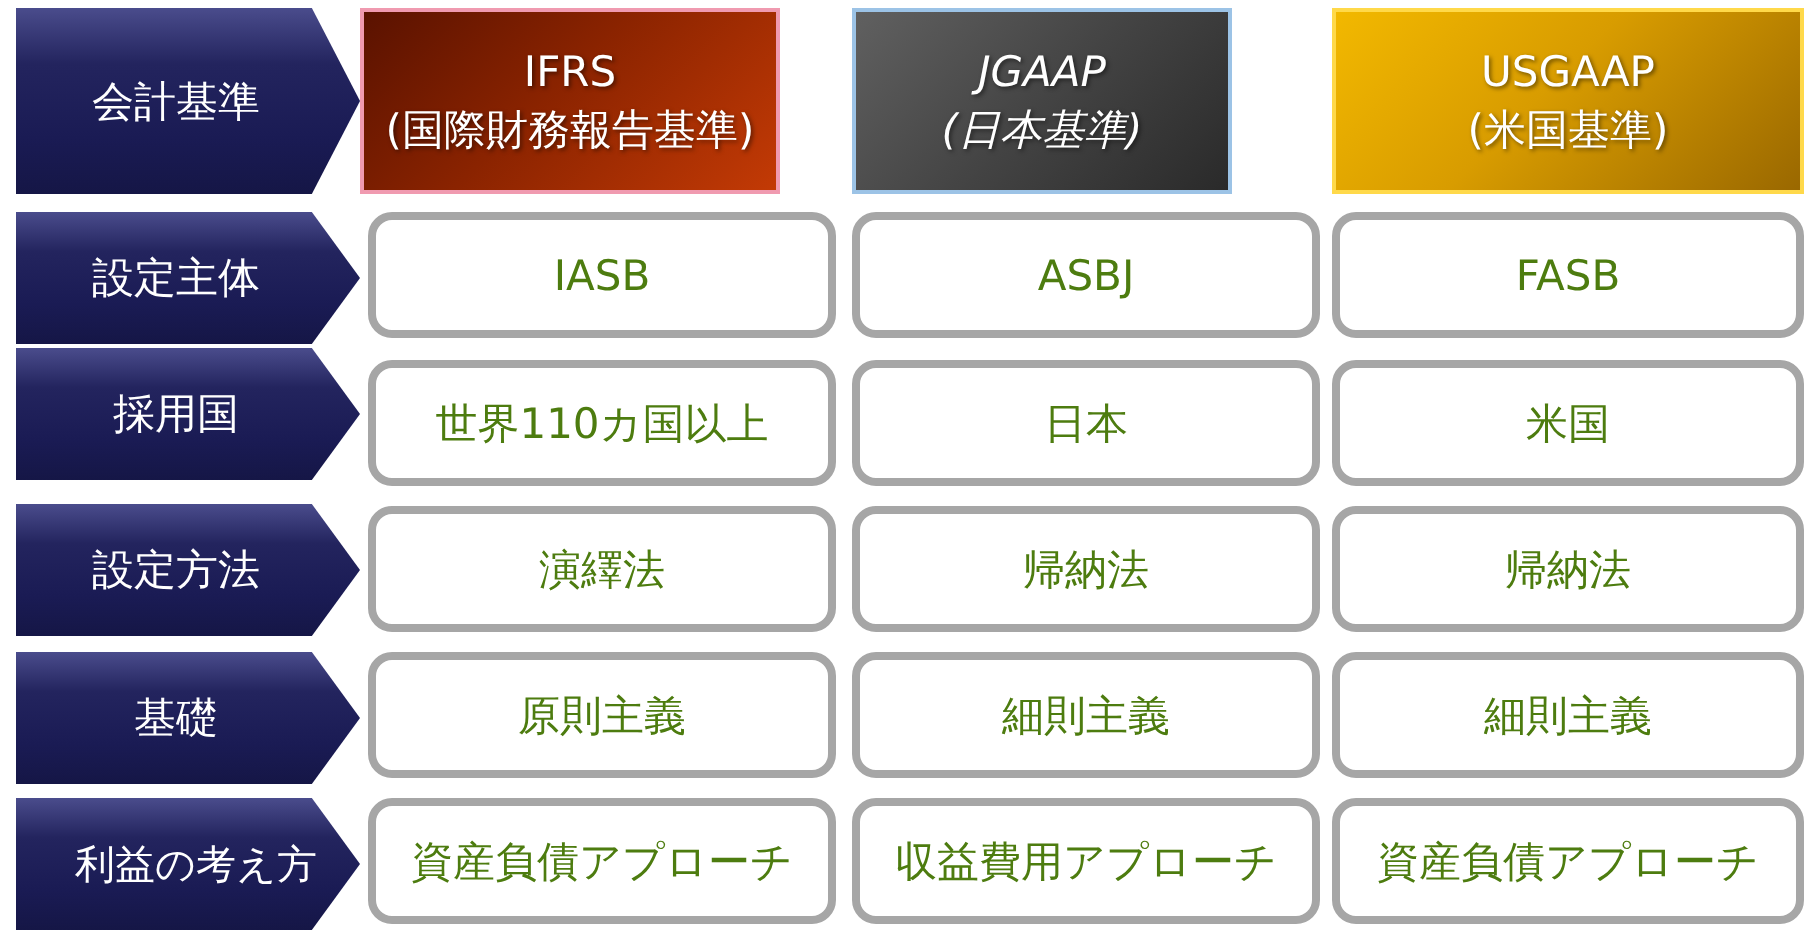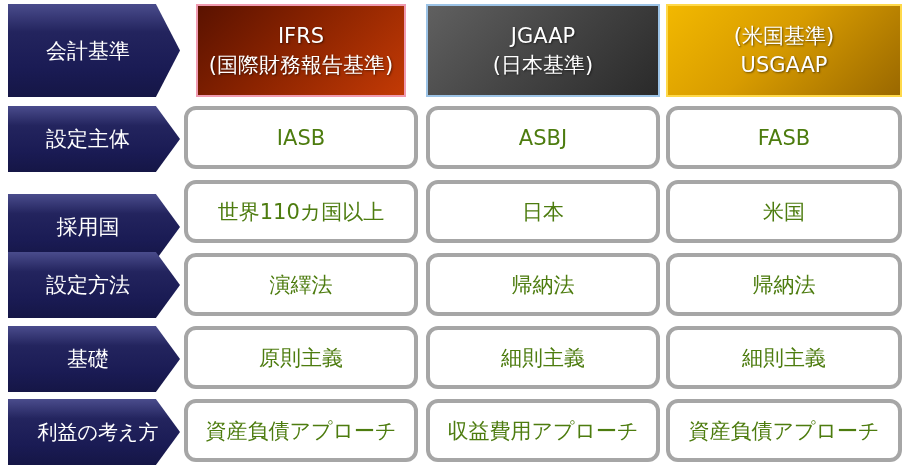--- a/index.html
+++ b/index.html
@@ -2,22 +2,22 @@
 <html><head>
 <meta charset="utf-8">
 <style>
   html,body{margin:0;padding:0;background:#fff;}
   body{width:905px;height:473px;position:relative;overflow:hidden;font-family:"DejaVu Sans","Liberation Sans",sans-serif;}
   .chev{position:absolute;left:8px;width:172px;display:flex;align-items:center;justify-content:center;color:#fff;font-size:21px;
     background:linear-gradient(180deg,#4a4c8c 0%,#23245e 30%,#1a1b54 70%,#151646 100%);
     clip-path:polygon(0 0,86% 0,100% 50%,86% 100%,0 100%);
     filter:drop-shadow(2px 2px 2px rgba(0,0,0,.35));padding-right:12px;box-sizing:border-box;}
   .hdr{position:absolute;top:4px;height:93px;display:flex;flex-direction:column;align-items:center;justify-content:center;color:#fff;font-size:21px;line-height:29px;text-shadow:1px 1px 2px rgba(0,0,0,.5);box-sizing:border-box;}
-  .h-ifrs{left:196px;width:210px;background:linear-gradient(135deg,#5a1200 0%,#8a2300 45%,#c33a05 100%);border:2px solid #f09ab0;}
-  .h-jgaap{left:426px;width:234px;background:linear-gradient(135deg,#606060 0%,#444 50%,#2a2a2a 100%);border:2px solid #9cc3e6;}
+  .h-ifrs{left:180px;width:210px;background:linear-gradient(135deg,#5a1200 0%,#8a2300 45%,#c33a05 100%);border:2px solid #f09ab0;}
+  .h-jgaap{left:426px;width:190px;background:linear-gradient(135deg,#606060 0%,#444 50%,#2a2a2a 100%);border:2px solid #9cc3e6;font-style:italic;}
   .h-usgaap{left:666px;width:236px;background:linear-gradient(135deg,#f2b800 0%,#d89c00 45%,#9a6800 100%);border:2px solid #ffd94a;}
   .cell{position:absolute;height:63px;display:flex;align-items:center;justify-content:center;background:#fff;border:4px solid #a6a6a6;border-radius:12px;box-sizing:border-box;font-size:21px;color:#4d7c0f;}
   .c1{left:184px;width:234px;}
   .c2{left:426px;width:234px;align-items:center;}
   .c3{left:666px;width:236px;}
 </style>
 </head>
 <body>
 
 <div class="chev" style="top:4px;height:93px;">
@@ -25,38 +25,38 @@
 </div>
 <div class="hdr h-ifrs">
   <span>IFRS</span>
   <span>(国際財務報告基準)</span>
 </div>
 <div class="hdr h-jgaap">
   <span>JGAAP</span>
   <span>(日本基準)</span>
 </div>
 <div class="hdr h-usgaap">
+  <span>USGAAP</span>
   <span>(米国基準)</span>
-  <span>USGAAP</span>
 </div>
 
 <div class="chev" style="top:106px;height:66px;">
     <span>設定主体</span>
   </div>
 <div class="cell c1" style="top:106px;">
     <span>IASB</span>
   </div>
 <div class="cell c2" style="top:106px;">
     <span>ASBJ</span>
   </div>
 <div class="cell c3" style="top:106px;">
     <span>FASB</span>
   </div>
 
-<div class="chev" style="top:194px;height:66px;">
+<div class="chev" style="top:174px;height:66px;">
     <span>採用国</span>
   </div>
 <div class="cell c1" style="top:180px;">
     <span>世界110カ国以上</span>
   </div>
 <div class="cell c2" style="top:180px;font-family:Liberation Mono, monospace;">
     <span>日本</span>
   </div>
 <div class="cell c3" style="top:180px;">
     <span>米国</span>

